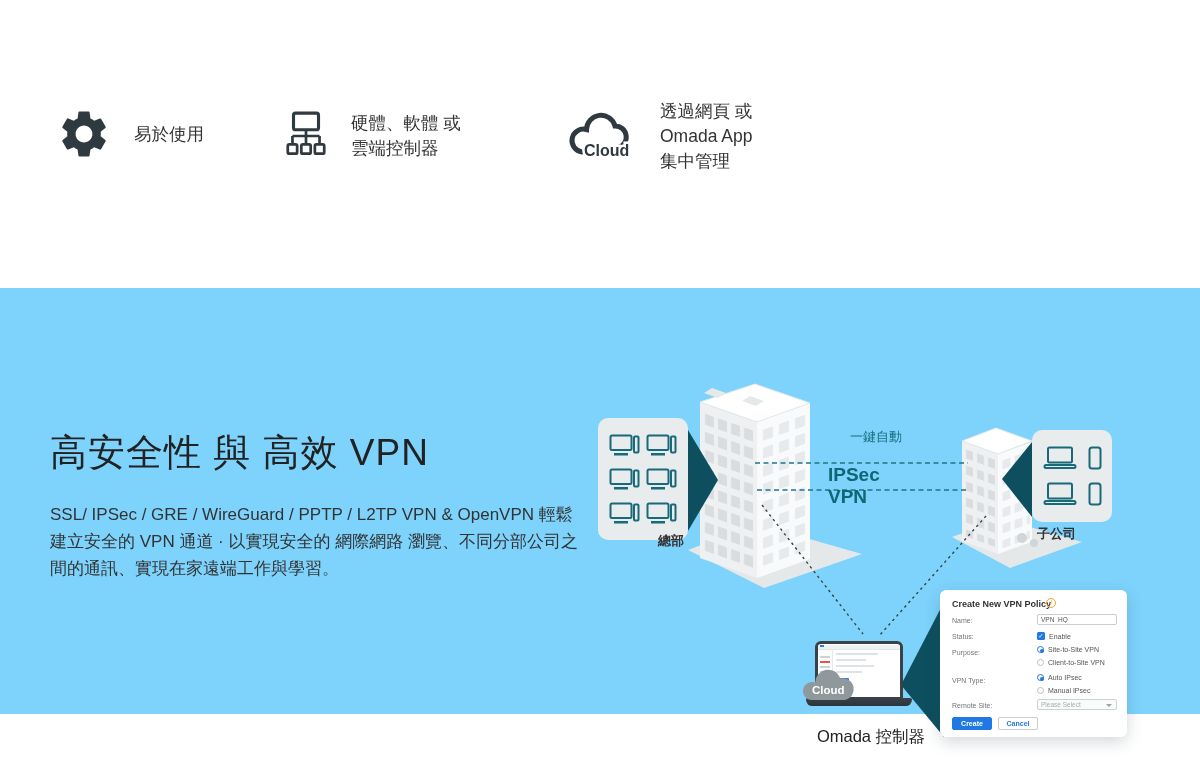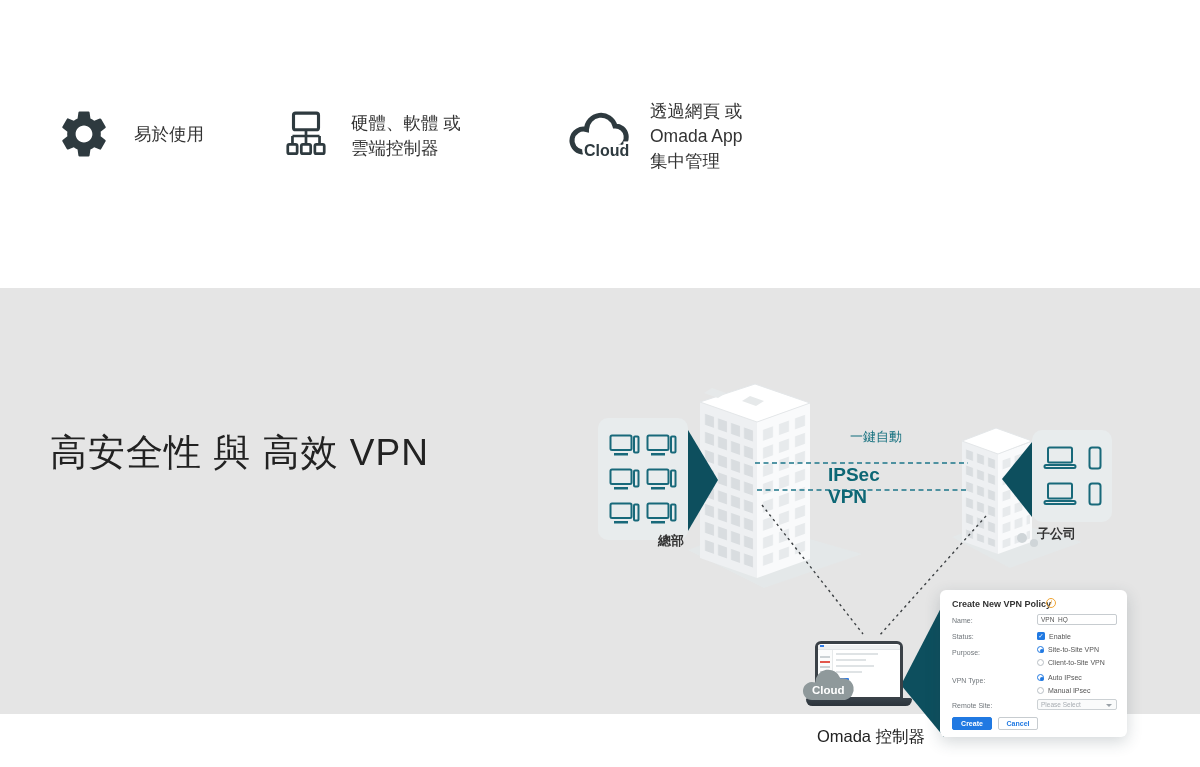--- a/index.html
+++ b/index.html
@@ -9,27 +9,27 @@
 
   
   .features { position:absolute; left:0; top:0; width:1200px; height:288px; background:#fff; }
   .feature { position:absolute; display:flex; align-items:center; }
   .feature-label { font-size:17.5px; color:#333; line-height:25px; white-space:pre-line; }
   .f1 { left:56px; top:101px; height:66px; }
   .f1 .feature-label { margin-left:22px; }
   .f2 { left:281px; top:104px; height:64px; }
   .f2 .feature-label { margin-left:20px; }
   .f3 { left:566px; top:95px; height:82px; }
-  .f3 .feature-label { margin-left:14px; }
+  .f3 .feature-label { margin-left:24px; }
   .f4 { left:859px; top:95px; height:80px; }
   .f4 .feature-label { margin-left:12px; }
   .ficon { color:#2e3a3f; flex:none; }
 
   
-  .vpn-section { position:absolute; left:0; top:288px; width:1200px; height:426px; background:#e5e5e5; }
+  .vpn-section { position:absolute; left:0; top:288px; width:1200px; height:426px; background:#7dd3fc; }
   .vpn-title { position:absolute; left:50px; top:140px; font-size:37px; font-weight:400; color:#222; letter-spacing:1px; }
   .vpn-desc { position:absolute; left:50px; top:213px; width:530px; font-size:17px; line-height:27px; color:#333; }
 
   .diagram-svg { position:absolute; left:0; top:0; width:1200px; height:479px; }
 
   .panel { position:absolute; background:#e8eced; border-radius:10px; display:grid; place-items:center; }
   .hq-panel { left:598px; top:130px; width:90px; height:122px; grid-template-columns:1fr 1fr; padding:10px 8px; }
   .branch-panel { left:1032px; top:142px; width:80px; height:92px; grid-template-columns:auto auto; padding:10px 8px; column-gap:6px; }
 
   .diag-label { position:absolute; font-size:13px; color:#333;font-weight:bold; }
@@ -180,20 +180,21 @@
 
       <line x1="762" y1="217" x2="863" y2="346" stroke="#3c4043" stroke-width="1.4" stroke-dasharray="2.5 3.5"></line>
       <line x1="986" y1="228" x2="879" y2="348" stroke="#3c4043" stroke-width="1.4" stroke-dasharray="2.5 3.5"></line>
 
       <polygon points="688,142 718,192 688,243" fill="#0d4f5e"></polygon>
       <polygon points="1032,154 1002,191 1032,229" fill="#0d4f5e"></polygon>
       <polygon points="944,314 944,449 901,397" fill="#0d4f5e"></polygon>
     </svg>
 
     <h2 class="vpn-title">高安全性 與 高效 VPN</h2>
+    <p class="vpn-desc">SSL/ IPSec / GRE / WireGuard / PPTP / L2TP VPN &amp; OpenVPN 輕鬆建立安全的 VPN 通道 · 以實現安全的 網際網路 瀏覽、不同分部公司之間的通訊、實現在家遠端工作與學習。</p>
 
     <div class="panel hq-panel">
       <svg width="31" height="23" viewBox="0 0 31 23">
           <use href="#desktop-glyph"></use>
         </svg>
       <svg width="31" height="23" viewBox="0 0 31 23">
           <use href="#desktop-glyph"></use>
         </svg>
       <svg width="31" height="23" viewBox="0 0 31 23">
           <use href="#desktop-glyph"></use>

